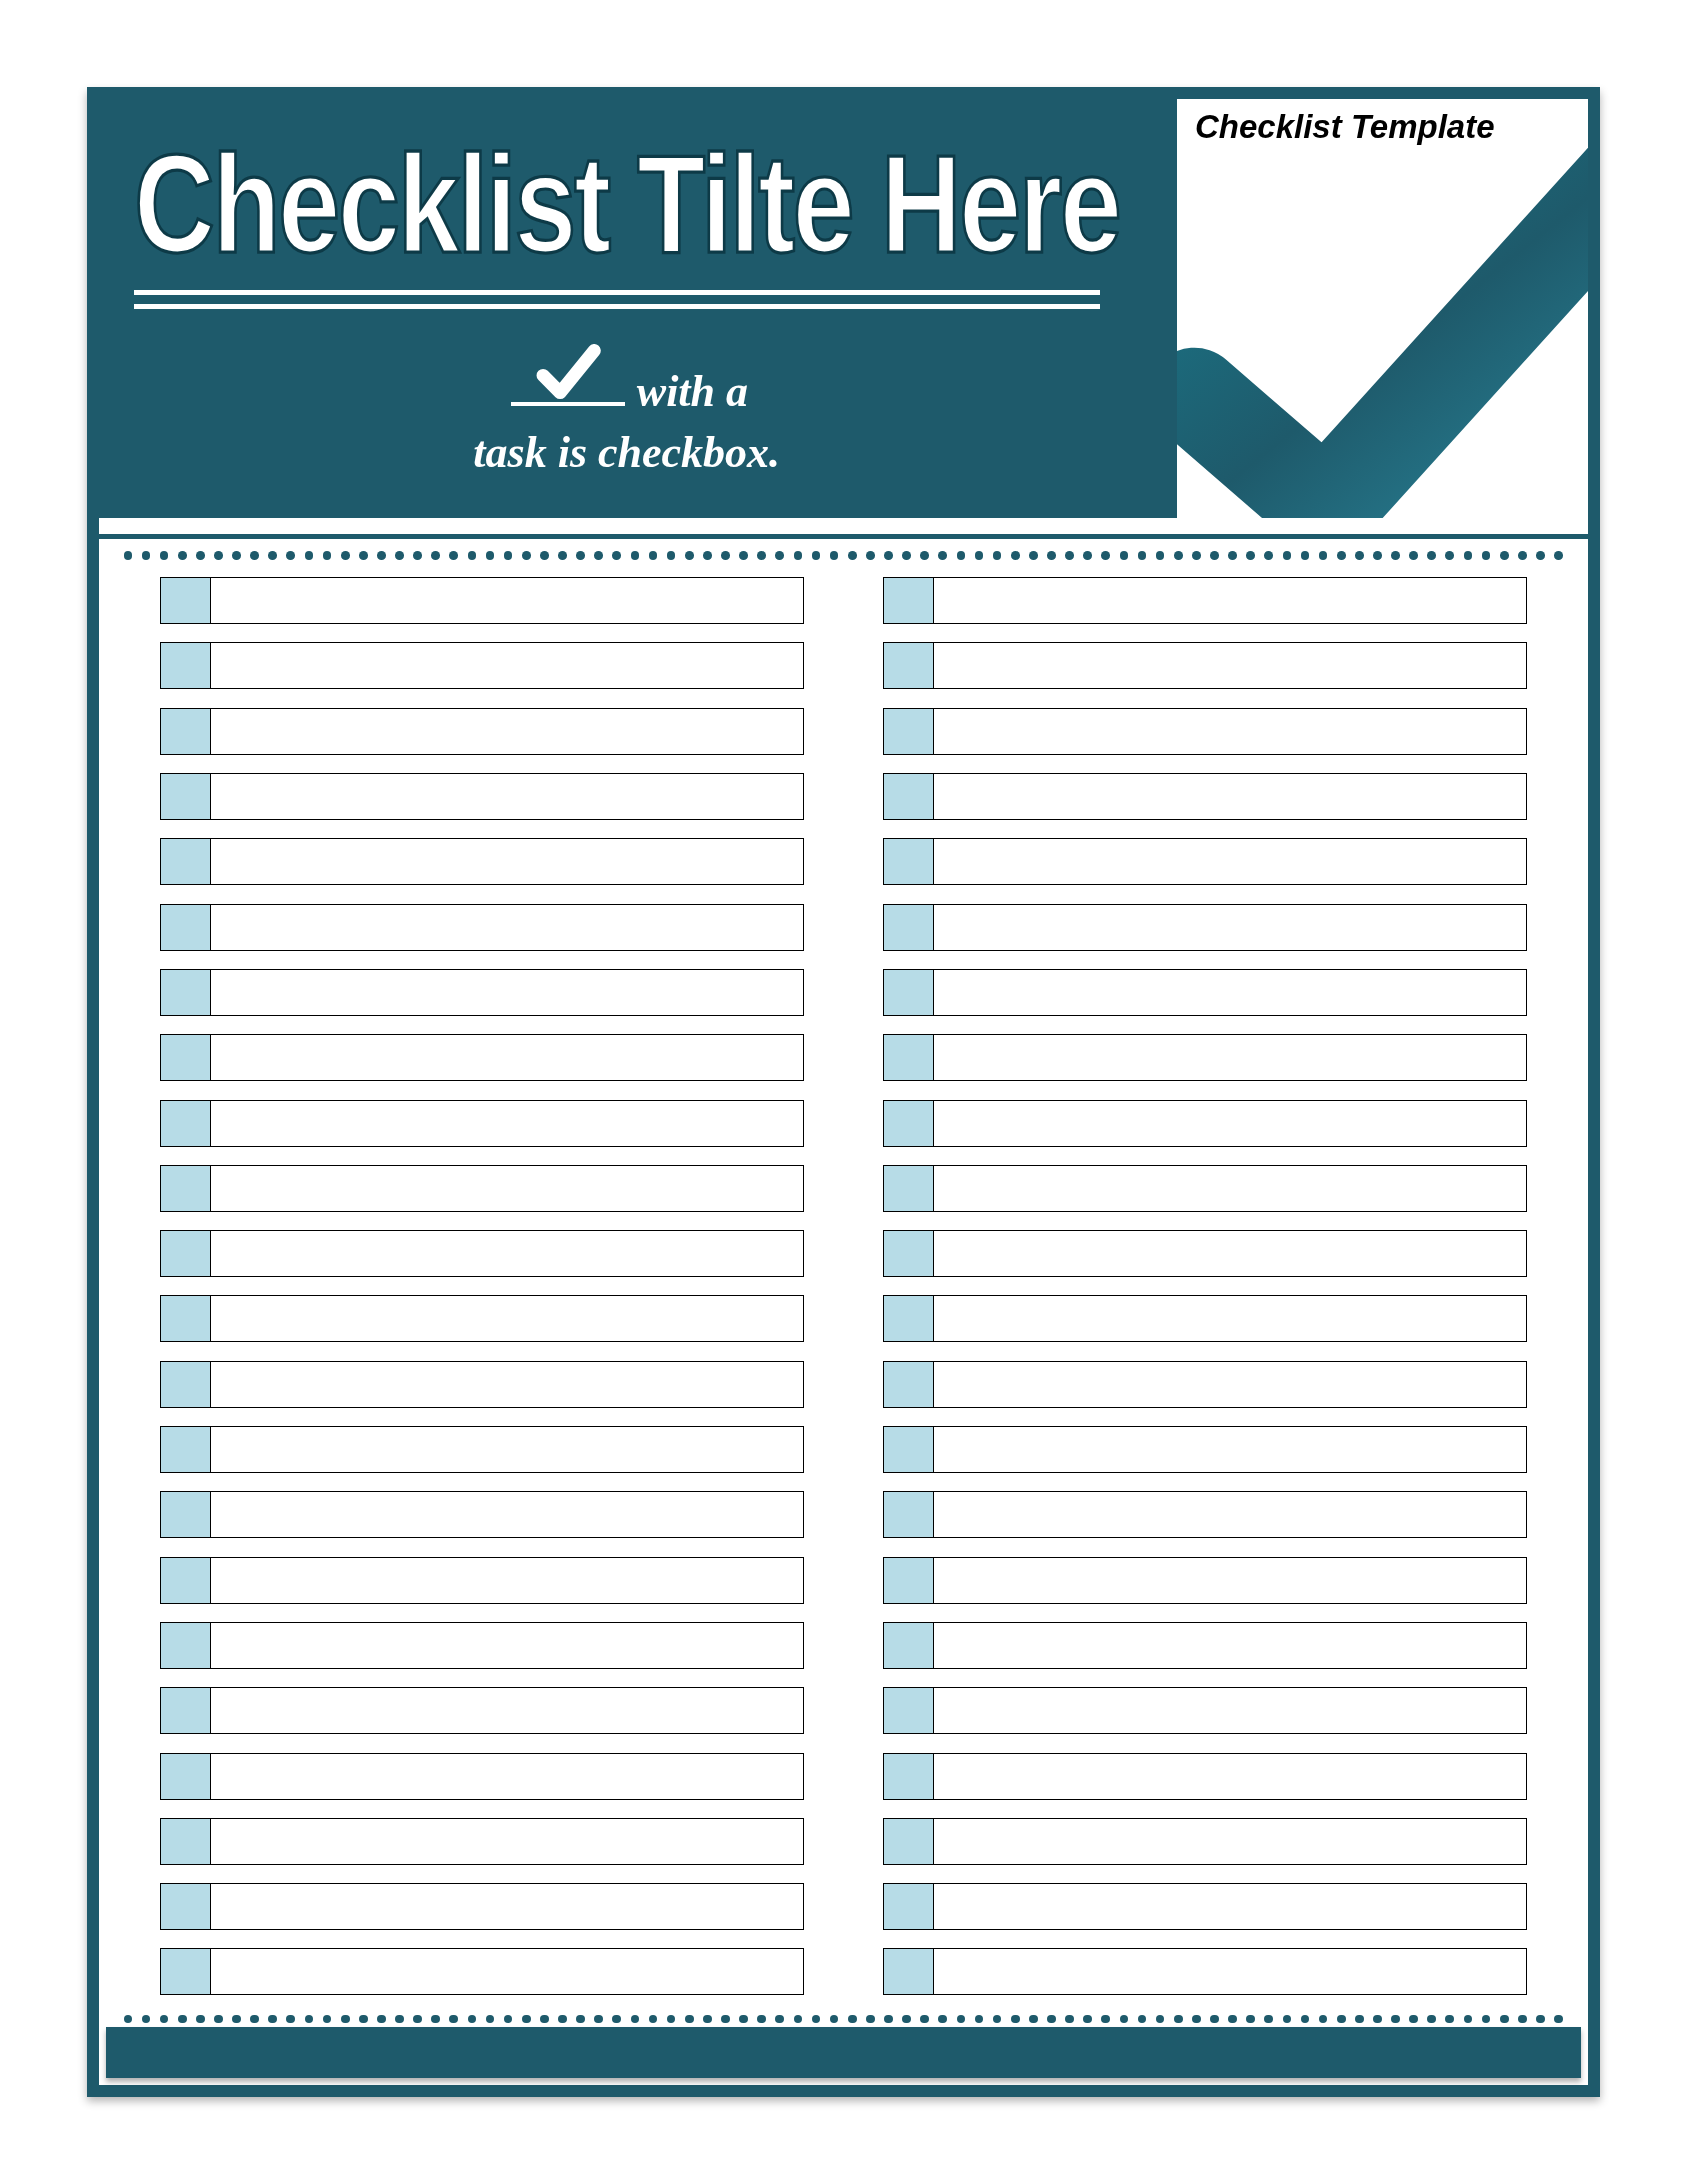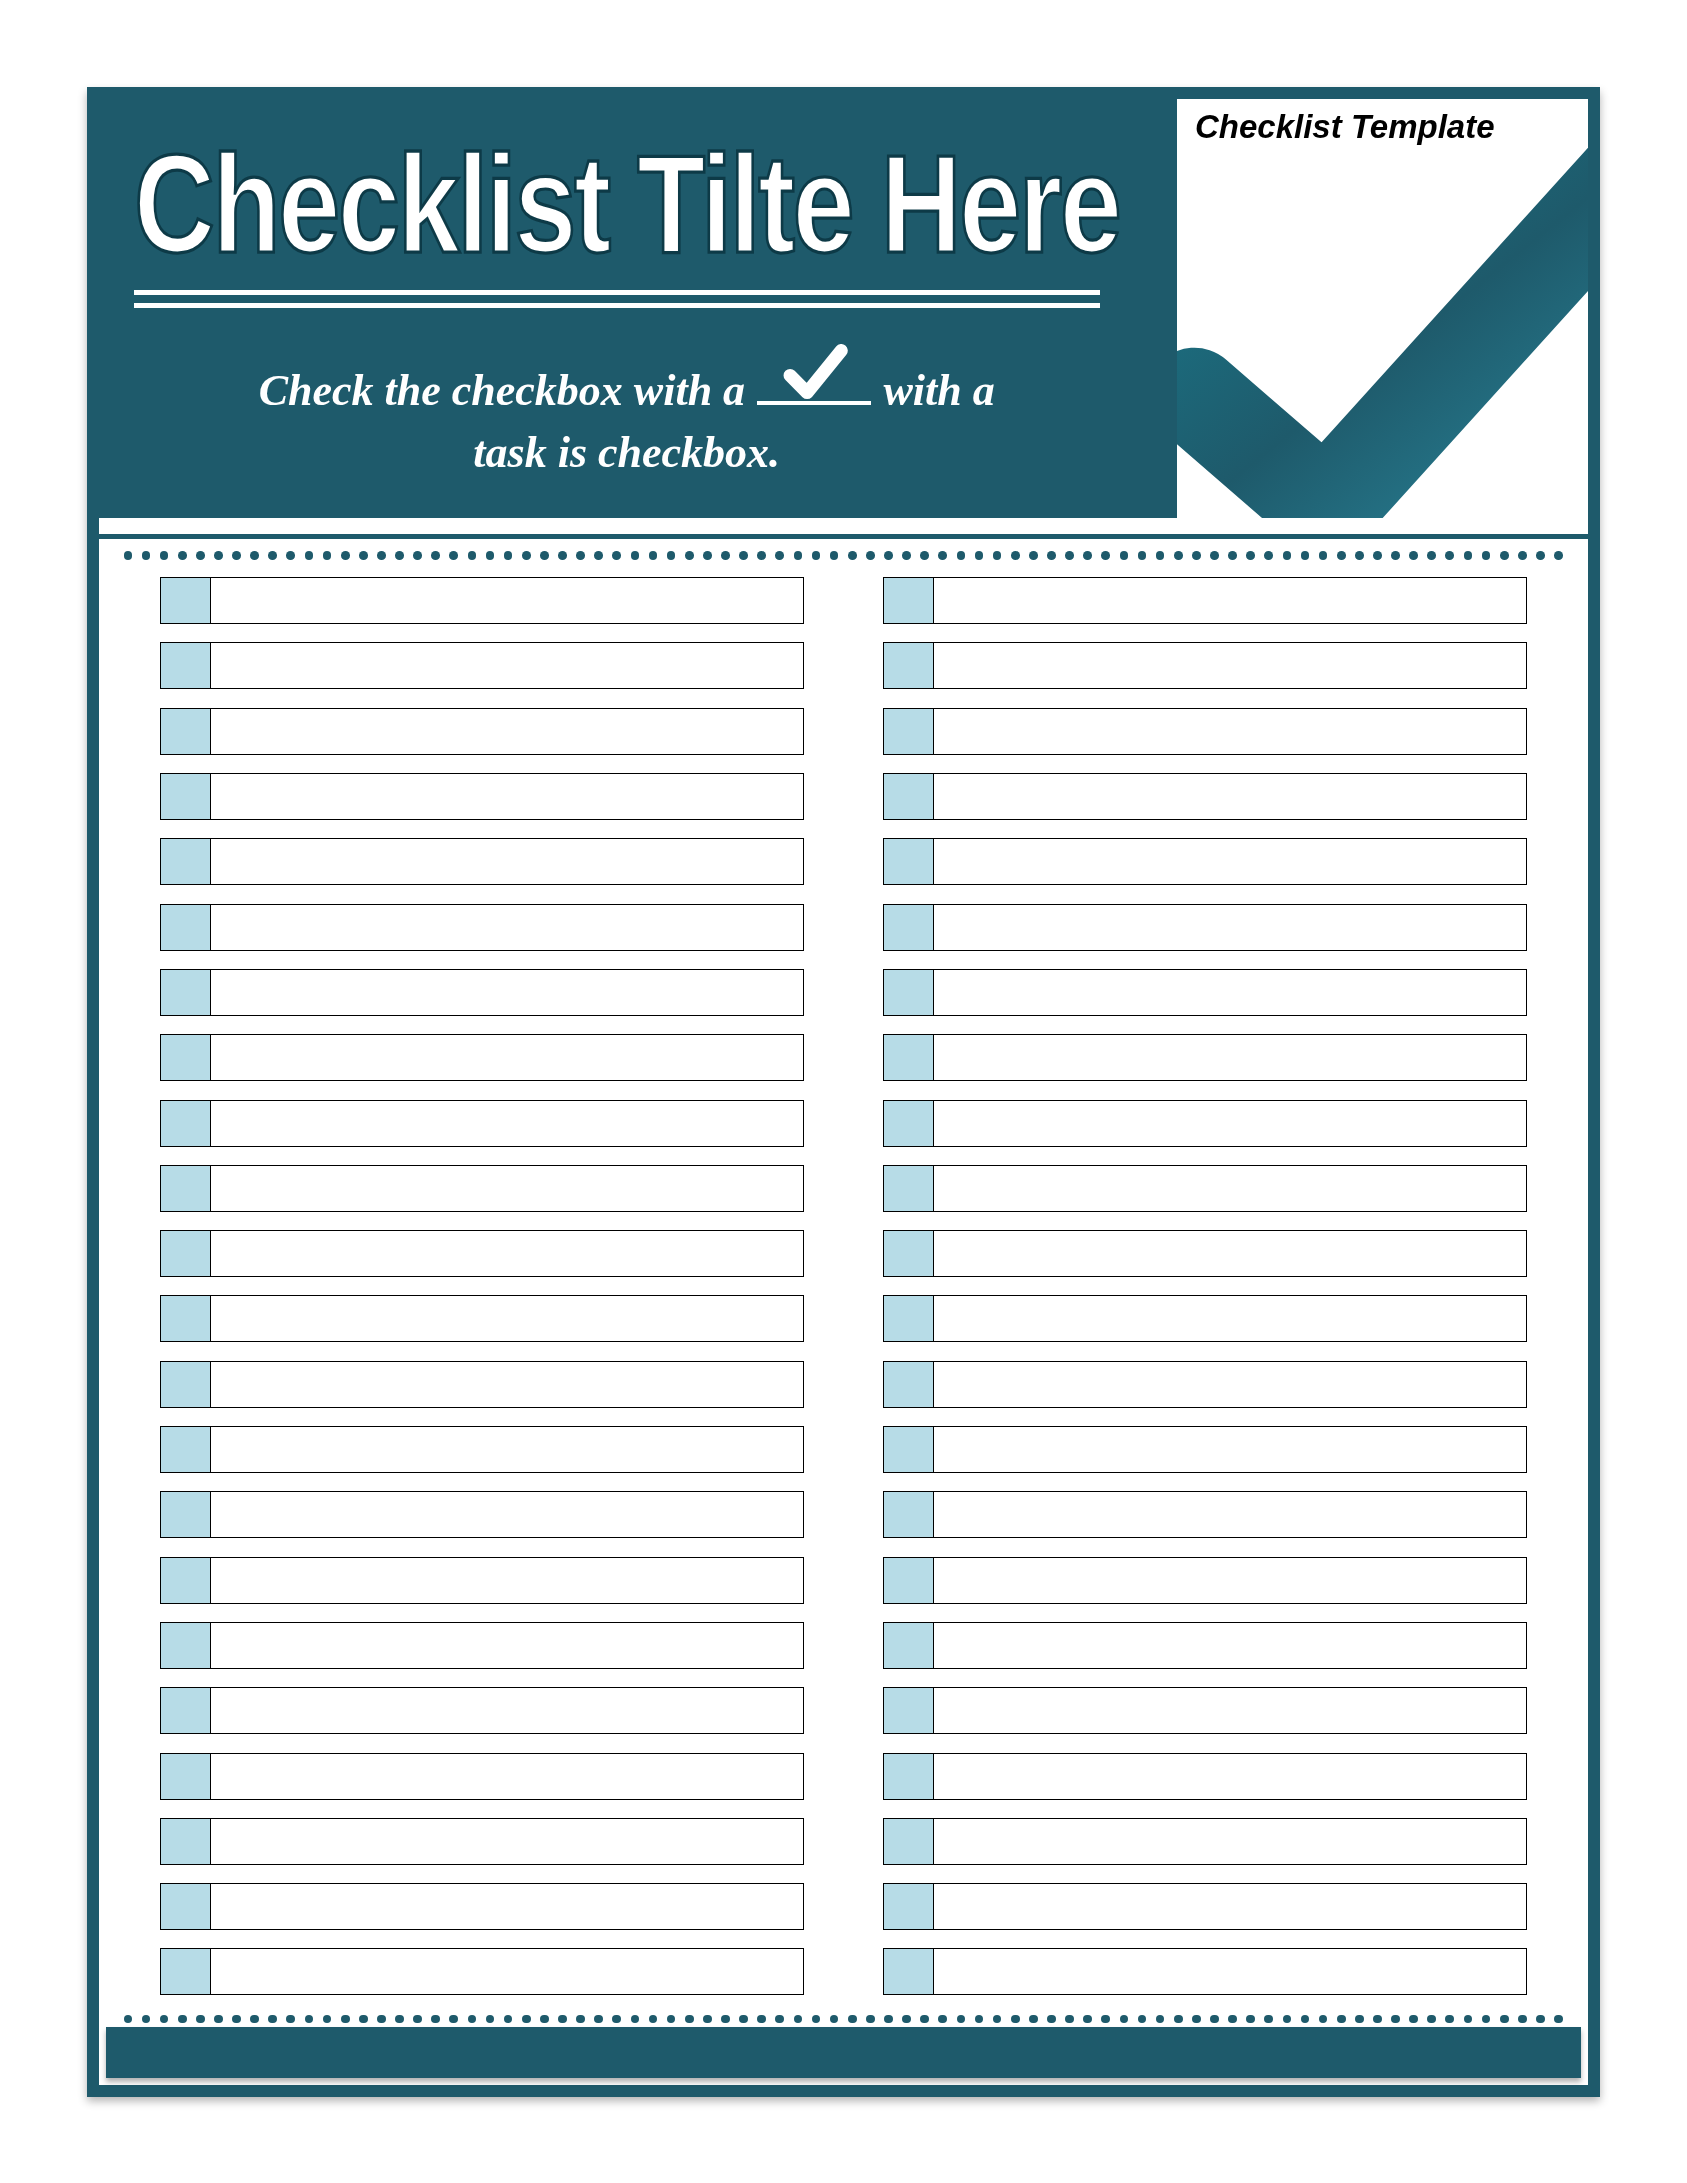--- a/index.html
+++ b/index.html
@@ -24,21 +24,21 @@
     display: flex;
     align-items: stretch;
     height: 419px;
     position: relative;
   }
   .header-left {
     flex: 1;
     padding: 35px 26px 35px 35px;
     display: flex;
     flex-direction: column;
-    justify-content: center;
+    justify-content: space-between;
   }
   .title {
     font-family: Arial, Helvetica, sans-serif;
     font-size: 112px;
     font-weight: 900;
     color: #ffffff;
     letter-spacing: -2.6px;
     line-height: 1;
     -webkit-text-stroke: 2.6px #0d3a47;
     transform: scaleY(1.25);
@@ -170,21 +170,20 @@
 
 <div class="page">
 
   <div class="header">
     <div class="header-left">
       <div class="title">Checklist Tilte Here</div>
       <hr class="title-underline">
       <hr class="title-underline second">
       <div class="instruction">
         <span class="instr-line">
-          <span>Check the checkbox with a</span>
           <span class="check-slot">
             <svg viewBox="0 0 100 90">
               <path d="M12 48 L38 74 L90 10" stroke="#ffffff" stroke-width="20" fill="none" stroke-linecap="round" stroke-linejoin="round"></path>
             </svg>
           </span>
           <span>with a</span>
         </span><br>
         <span>task is checkbox.</span>
       </div>
     </div>

